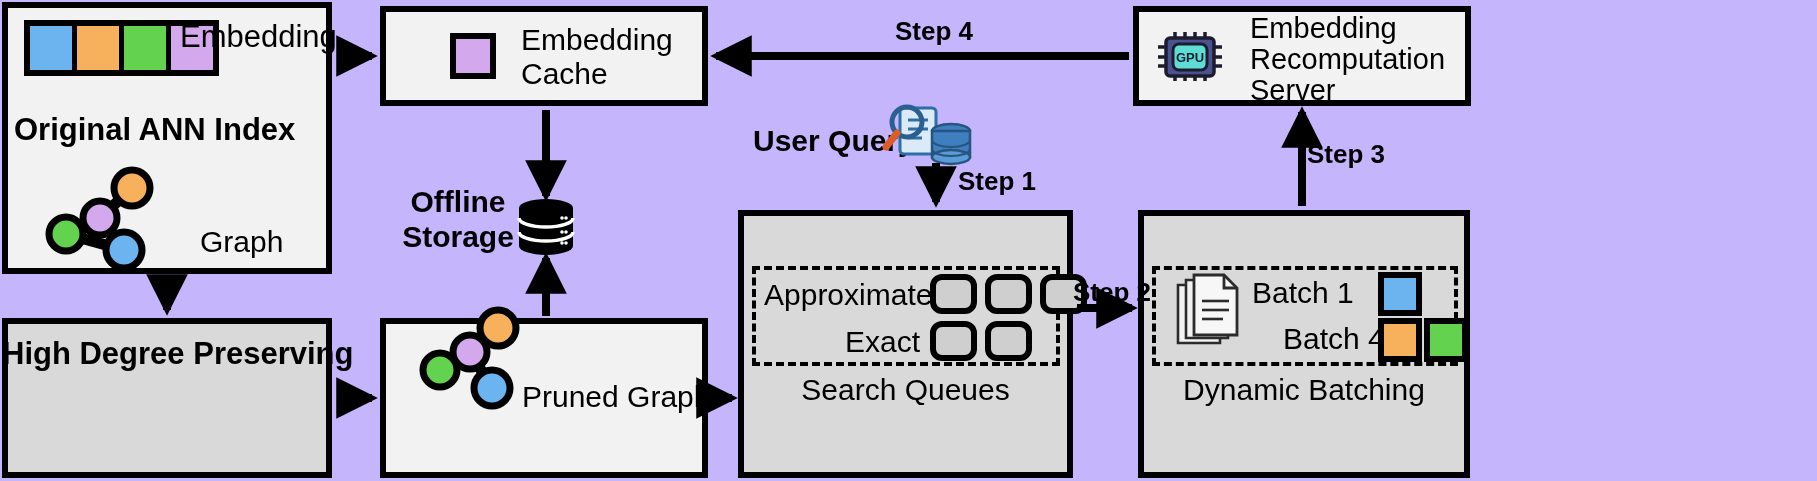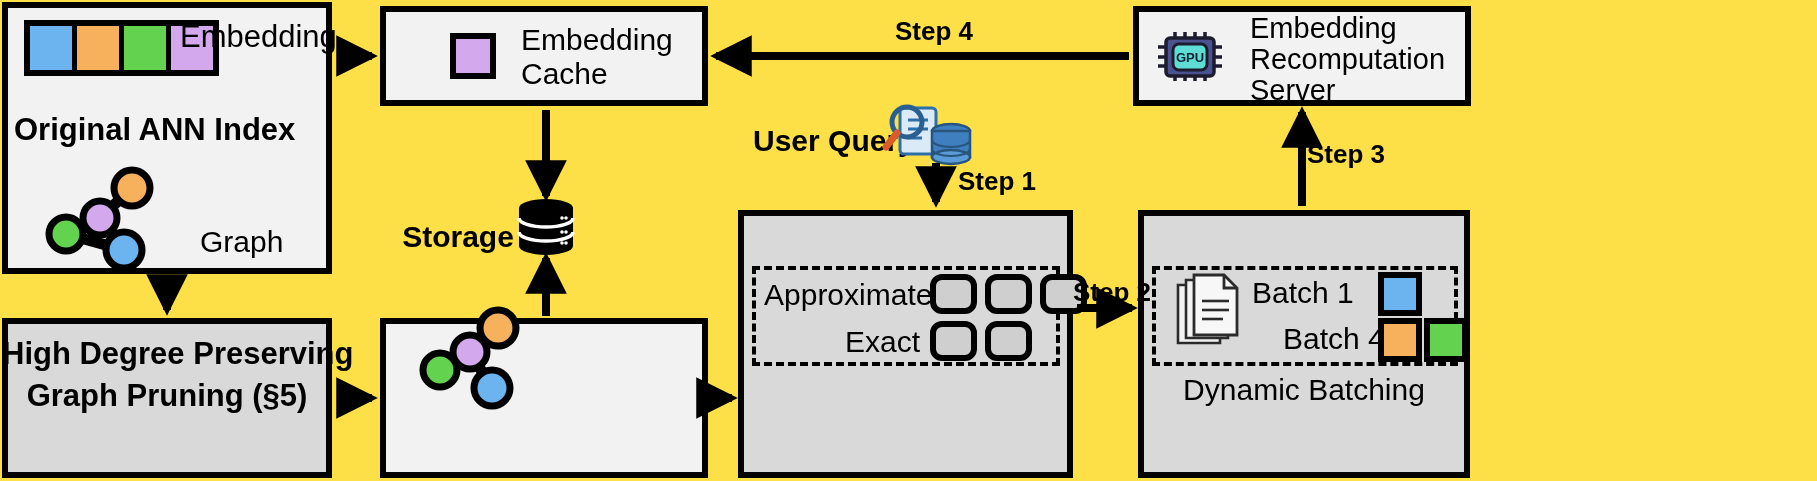--- a/index.html
+++ b/index.html
@@ -1,17 +1,17 @@
 <!DOCTYPE html>
 <html><head>
 <meta charset="utf-8">
 <style>
   html,body{margin:0;padding:0;background:#ffffff;}
   body{width:1817px;height:481px;font-family:"Liberation Sans",sans-serif;color:#000;}
-  #stage{position:relative;width:1817px;height:481px;overflow:hidden;background:#fde047;}
+  #stage{position:relative;width:1817px;height:481px;overflow:hidden;background:#c4b5fd;}
 
   .box{position:absolute;box-sizing:border-box;border:6px solid #000;background:#f2f2f2;}
   .box.gray{background:#d9d9d9;}
   .lbl{position:absolute;white-space:pre;line-height:1.14;}
   .b{font-weight:bold;}
   .ctr{text-align:center;}
 
   
   .strip{position:absolute;display:flex;border:6px solid #000;box-sizing:content-box;background:#000;}
   .strip .cell{width:42px;height:44px;border-right:5px solid #000;}
@@ -41,49 +41,51 @@
   </div>
 
   <div class="lbl" style="left:180px;top:19px;font-size:31px;">Embedding</div>
 
   <div class="lbl b" style="left:14px;top:112px;font-size:31px;">Original ANN Index</div>
 
   <div class="lbl" style="left:200px;top:225px;font-size:30px;">Graph</div>
 
   <div class="box gray" style="left:2px;top:318px;width:330px;height:160px;"></div>
   <div class="lbl b ctr" style="left:2px;top:336px;width:330px;font-size:31px;">High Degree Preserving</div>
-  <div class="lbl b ctr" style="left:2px;top:378px;width:330px;font-size:31px;">Graph Pruning (§5)</div>
 
   <div class="box" style="left:380px;top:6px;width:328px;height:100px;"></div>
   <div class="sq" style="left:450px;top:33px;width:46px;height:46px;background:#d4a8ec;"></div>
   <div class="lbl" style="left:521px;top:23px;font-size:30px;">Embedding</div>
   <div class="lbl" style="left:521px;top:57px;font-size:30px;">Cache</div>
 
+  <div class="lbl b ctr" style="left:398px;top:185px;width:120px;font-size:30px;">Offline</div>
   <div class="lbl b ctr" style="left:398px;top:220px;width:120px;font-size:30px;">Storage</div>
 
   <div class="box" style="left:380px;top:318px;width:328px;height:160px;"></div>
+  <div class="lbl" style="left:522px;top:380px;font-size:30px;">Pruned Graph</div>
 
   <div class="lbl b" style="left:753px;top:124px;font-size:30px;">User Query</div>
 
   <div class="box gray" style="left:738px;top:210px;width:335px;height:268px;"></div>
   <div class="dash" style="left:752px;top:266px;width:308px;height:100px;"></div>
 
   <div class="lbl" style="left:764px;top:278px;font-size:30px;">Approximate</div>
   <div style="position:absolute;left:930px;top:274px;display:flex;gap:8px;">
     <div class="queue"></div>
     <div class="queue"></div>
     <div class="queue"></div>
   </div>
 
   <div class="lbl" style="left:845px;top:325px;font-size:30px;">Exact</div>
   <div style="position:absolute;left:930px;top:321px;display:flex;gap:8px;">
     <div class="queue"></div>
     <div class="queue"></div>
   </div>
 
+  <div class="lbl ctr" style="left:738px;top:373px;width:335px;font-size:30px;">Search Queues</div>
 
   <div class="box gray" style="left:1138px;top:210px;width:332px;height:268px;"></div>
   <div class="dash" style="left:1152px;top:266px;width:306px;height:100px;"></div>
 
   <div class="lbl" style="left:1252px;top:276px;font-size:30px;">Batch 1</div>
   <div class="sq" style="left:1378px;top:272px;width:44px;height:44px;background:#6cb4f0;"></div>
 
   <div class="lbl" style="left:1283px;top:322px;font-size:30px;">Batch 4</div>
   <div class="sq" style="left:1378px;top:318px;width:44px;height:44px;background:#f7b05b;"></div>
   <div class="sq" style="left:1424px;top:318px;width:44px;height:44px;background:#63d24f;"></div>

